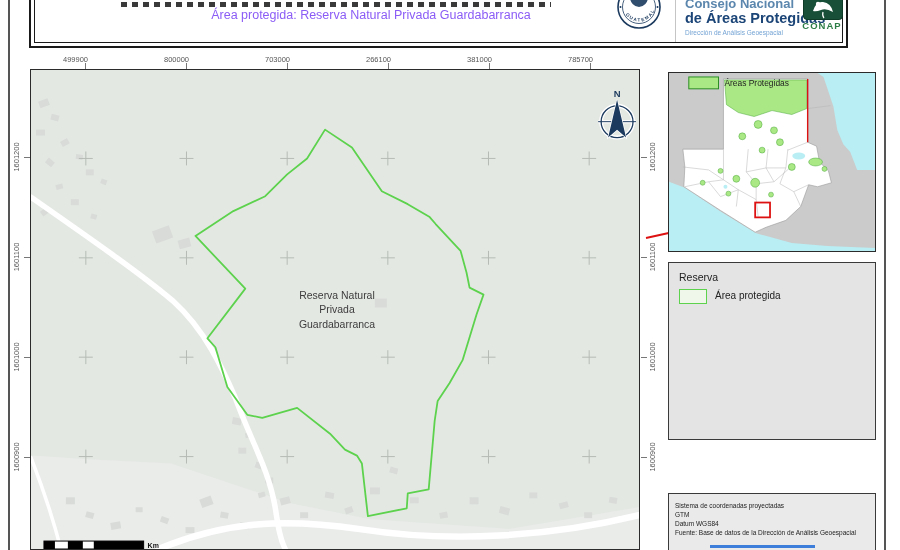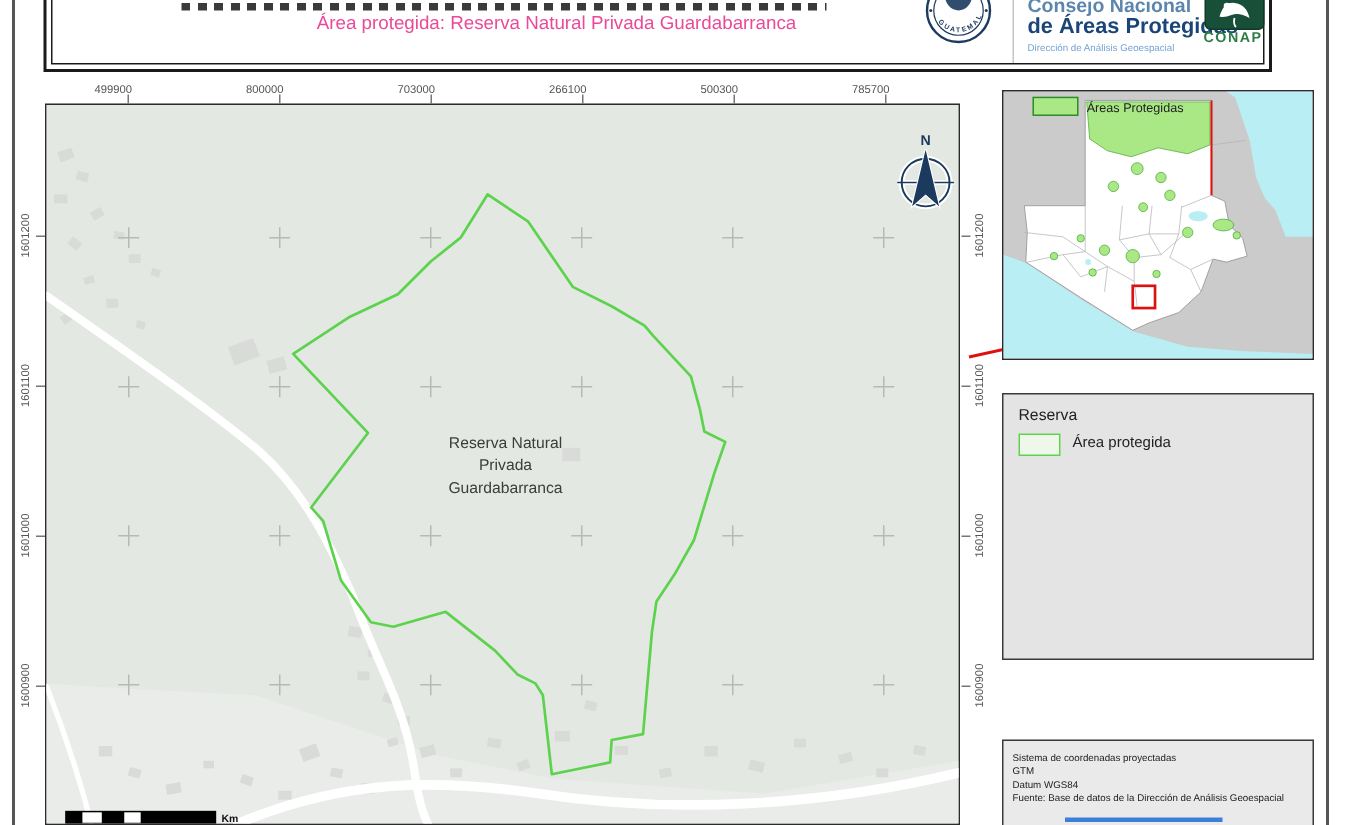--- a/index.html
+++ b/index.html
@@ -6,42 +6,42 @@
   .page{position:relative;width:900px;height:550px;overflow:hidden;background:#fff;
         font-family:"Liberation Sans",sans-serif;}
   .vline{position:absolute;top:0;height:550px;width:1.5px;background:#555;}
   
   .titlebar{position:absolute;left:29px;top:-24px;width:819px;height:72px;background:#fff;
             border:2px solid #1a1a1a;box-shadow:inset 0 0 0 3px #fff,inset 0 0 0 4px #1a1a1a;
             box-sizing:border-box;}
   .t1clip{position:absolute;left:90px;top:24px;width:430px;height:5px;
           background:repeating-linear-gradient(90deg,#3a3a3a 0 6px,transparent 6px 11px);}
   .t2{position:absolute;left:60px;top:30px;width:560px;text-align:center;
-      font-size:12.5px;color:#ec4899;}
+      font-size:12.5px;color:#8b5cf6;}
   .sealwrap{position:absolute;left:585px;top:6px;width:46px;height:46px;}
   .logosep{position:absolute;left:644px;top:16px;width:1px;height:48px;background:#c5c5c5;}
   .org1{position:absolute;left:654px;top:18px;font-size:13px;font-weight:bold;color:#5b86ad;}
   .org2{position:absolute;left:654px;top:32px;font-size:14.5px;font-weight:bold;color:#1c4577;}
   .org3{position:absolute;left:654px;top:51px;font-size:6.5px;color:#74a3d4;}
   .conapbox{position:absolute;left:772px;top:0px;width:38px;height:40px;background:#184f38;
             border:1px solid #0e3a28;border-radius:4px;}
   .conaptxt{position:absolute;left:768px;top:42px;width:46px;text-align:center;font-size:9.5px;
             font-weight:bold;letter-spacing:1px;color:#2d7d46;font-family:Liberation Sans, sans-serif;}
   
   .xlab{position:absolute;width:44px;font-size:7.5px;color:#555;top:55px;}
   .ylab{position:absolute;width:44px;height:10px;line-height:10px;text-align:center;
         font-size:7.5px;color:#555;transform:rotate(-90deg);}
   .tickv{position:absolute;width:1px;height:6px;background:#777;top:63px;}
   .tickh{position:absolute;width:6px;height:1px;background:#777;}
   
   .mapframe{position:absolute;left:30px;top:69px;width:610px;height:481px;
             border:1.5px solid #2b2b2b;box-sizing:border-box;background:#e4e8e3;}
   .mapframe svg{display:block;width:100%;height:100%;}
   .connector{position:absolute;left:641px;top:206px;width:125px;height:36px;}
-  .insetframe{position:absolute;left:668px;top:60px;width:208px;height:180px;
+  .insetframe{position:absolute;left:668px;top:72px;width:208px;height:180px;
               border:1.5px solid #2b2b2b;box-sizing:border-box;background:#cbcbcb;}
   .insetframe svg{display:block;width:100%;height:100%;}
   .legendbox{position:absolute;left:668px;top:262px;width:208px;height:178px;
              border:1.5px solid #3a3a3a;box-sizing:border-box;background:#e4e4e4;}
   .legendtitle{position:absolute;left:10px;top:8px;font-size:10.5px;color:#222;}
   .legendswatch{position:absolute;left:10px;top:26px;width:26px;height:13px;background:#eef7ea;
                 border:1.5px solid #5cd24d;}
   .legenditem{position:absolute;left:46px;top:27px;font-size:10px;color:#222;}
   .infobox{position:absolute;left:668px;top:493px;width:208px;height:70px;
            border:1.5px solid #3a3a3a;box-sizing:border-box;background:#eaeaea;
@@ -84,21 +84,21 @@
         <path d="M19,33 q-1,4 1,6" stroke="#fff" stroke-width="1.2" fill="none"></path>
       </svg>
     </div>
     <div class="conaptxt">CONAP</div>
   </div>
 
   <div class="xlab" style="left:63px">499900</div>
   <div class="xlab" style="left:164px">800000</div>
   <div class="xlab" style="left:265px">703000</div>
   <div class="xlab" style="left:366px">266100</div>
-  <div class="xlab" style="left:467px">500300</div>
+  <div class="xlab" style="left:467px">381000</div>
   <div class="xlab" style="left:568px">785700</div>
   <div class="tickv" style="left:85px"></div>
   <div class="tickv" style="left:186px"></div>
   <div class="tickv" style="left:287px"></div>
   <div class="tickv" style="left:388px"></div>
   <div class="tickv" style="left:489px"></div>
   <div class="tickv" style="left:590px"></div>
 
   <div class="ylab" style="left:-5px;top:152px">1601200</div>
   <div class="ylab" style="left:-5px;top:252px">1601100</div>

